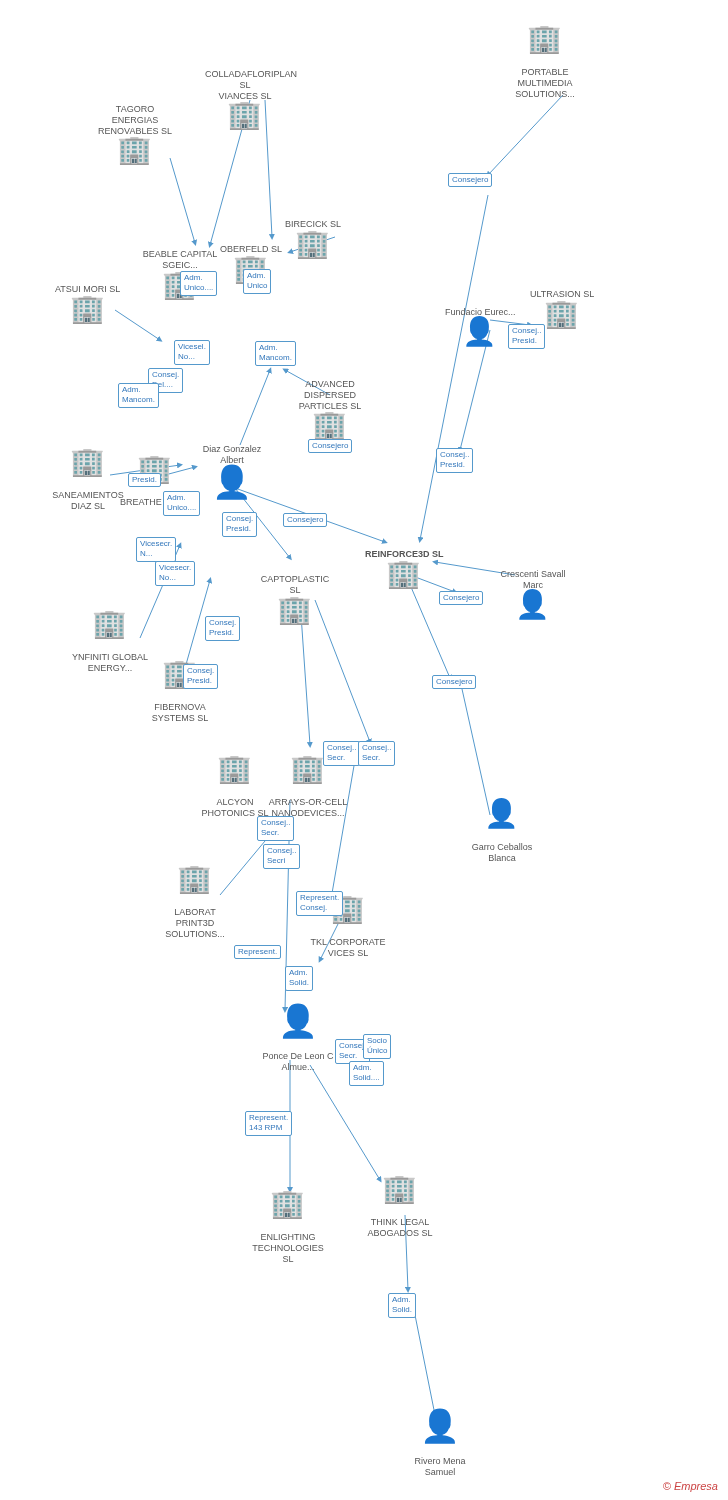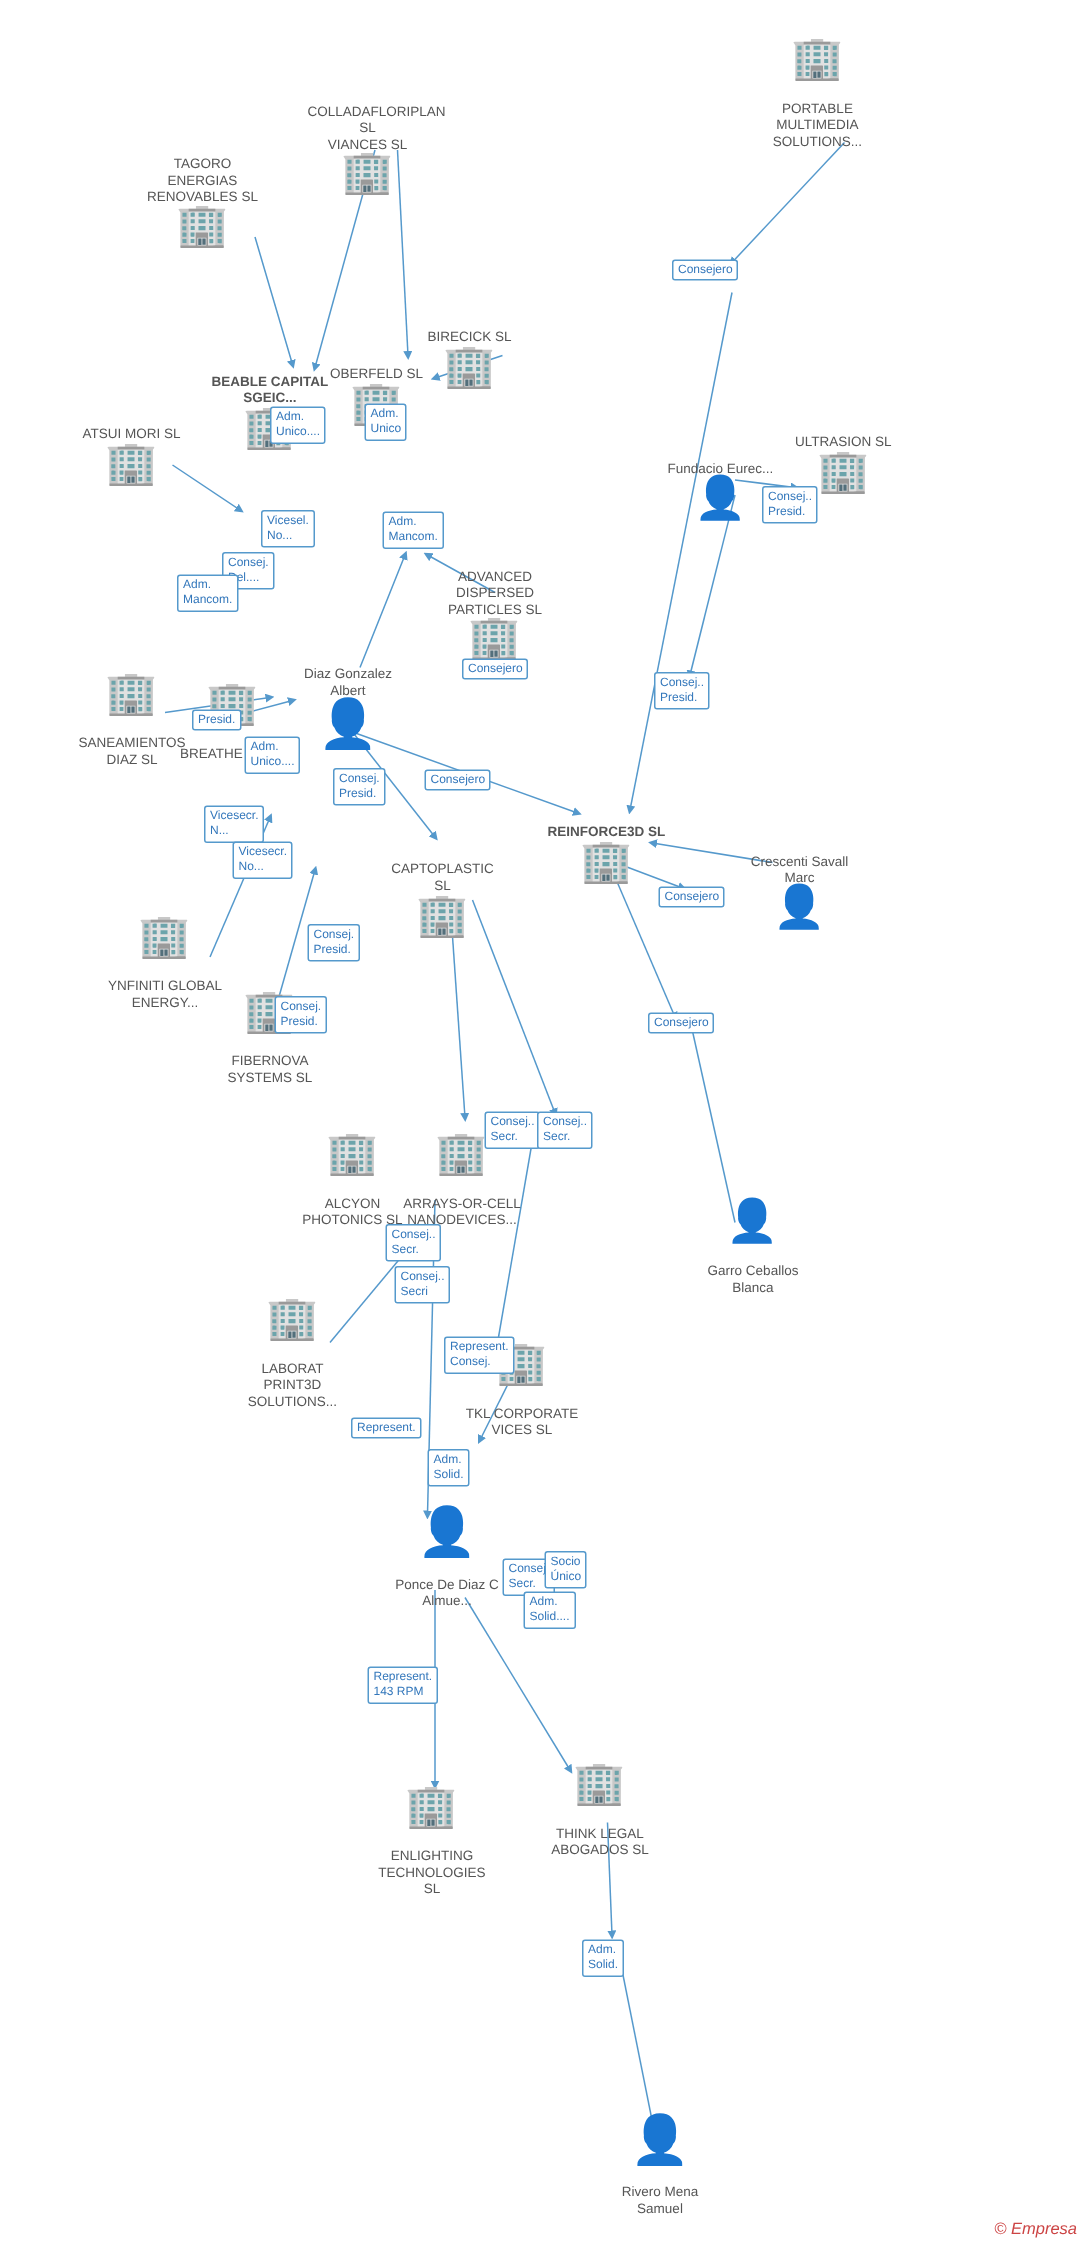--- a/index.html
+++ b/index.html
@@ -166,21 +166,21 @@
   <div class="node" style="left:285px; top:205px;">
     <span class="node-label">BIRECICK SL</span>
     <span class="company-icon">🏢</span>
   </div>
 
   <div class="node" style="left:220px; top:230px;">
     <span class="node-label">OBERFELD SL</span>
     <span class="company-icon">🏢</span>
   </div>
 
-  <div class="node" style="left:140px; top:235px;font-weight:bold;">
+  <div class="node" style="left:140px; top:235px;">
     <span class="node-label">BEABLE CAPITAL SGEIC...</span>
     <span class="company-icon">🏢</span>
   </div>
 
   <div class="node" style="left:55px; top:270px;">
     <span class="node-label">ATSUI MORI SL</span>
     <span class="company-icon">🏢</span>
   </div>
 
   <div class="node" style="left:290px; top:365px;">
@@ -253,21 +253,21 @@
     <span class="node-label">LABORAT PRINT3D SOLUTIONS...</span>
   </div>
 
   <div class="node" style="left:308px; top:895px;">
     <span class="company-icon">🏢</span>
     <span class="node-label">TKL CORPORATE VICES SL</span>
   </div>
 
   <div class="node" style="left:258px; top:1005px;">
     <span class="person-icon" style="font-size:32px;">👤</span>
-    <span class="node-label">Ponce De Diaz C Almue...</span>
+    <span class="node-label">Ponce De Leon C Almue...</span>
   </div>
 
   <div class="node" style="left:248px; top:1190px;">
     <span class="company-icon">🏢</span>
     <span class="node-label">ENLIGHTING TECHNOLOGIES SL</span>
   </div>
 
   <div class="node" style="left:360px; top:1175px;">
     <span class="company-icon">🏢</span>
     <span class="node-label">THINK LEGAL ABOGADOS SL</span>

